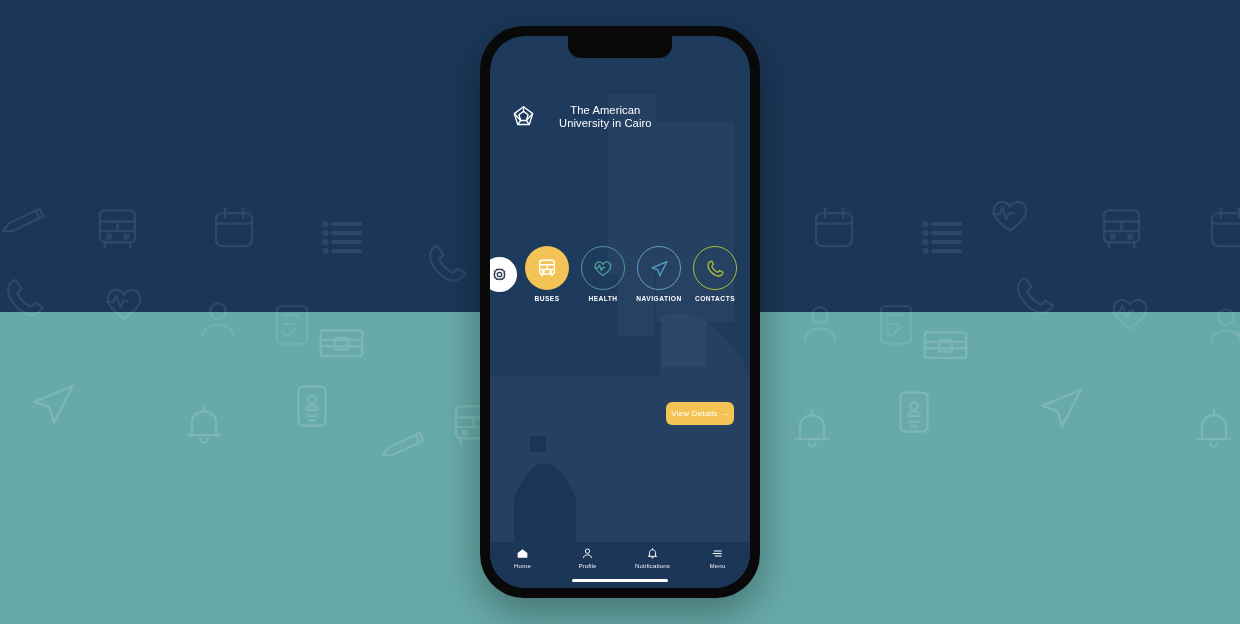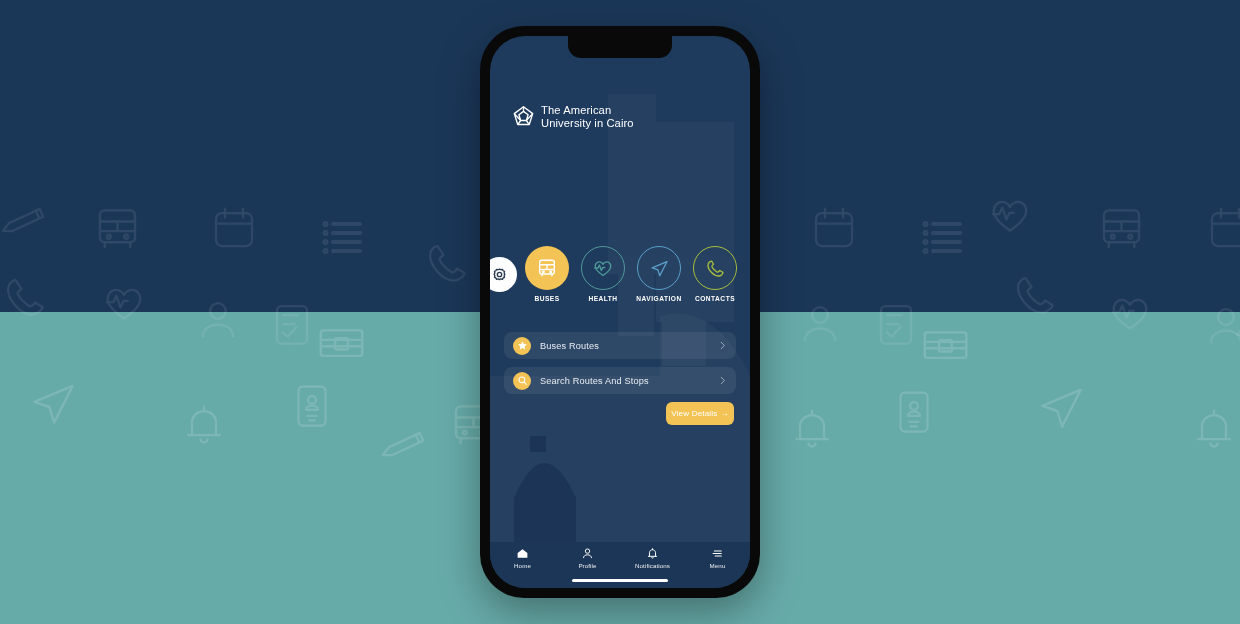--- a/index.html
+++ b/index.html
@@ -89,22 +89,23 @@
     z-index: 1;
   }
 
   
   .brand {
     position: absolute;
     left: 22px;
     top: 68px;
     display: flex;
     align-items: center;
-    gap: 6px;
+    gap: 24px;
     z-index: 10;
+    text-align: center;
   }
   .brand-mark { width: 23px; height: 23px; flex: none; }
   .brand-text {
     color: #ffffff;
     font-size: 11.2px;
     line-height: 12.6px;
     font-weight: 400;
     letter-spacing: 0.1px;
     white-space: pre-line;
   }
@@ -605,46 +606,21 @@
         <div class="cat" style="left:197px;">
           <div class="cat-circle" style="border:1.6px solid #a9bd3c;">
             <svg width="21" height="21" viewBox="0 0 24 24">
               <path d="M7.6 3.5 C6 3.5 3.4 5.6 3.4 8.2 C3.4 13.8 10.2 20.6 15.8 20.6 C18.4 20.6 20.5 18 20.5 16.4 L16.8 14.3 C15.9 15.4 15 16.5 14 16.1 C12.2 15.4 8.6 11.8 7.9 10 C7.5 9 8.6 8.1 9.7 7.2 Z" fill="none" stroke="#a9bd3c" stroke-width="1.5" stroke-linejoin="round"></path>
             </svg>
           </div>
           <div class="cat-label">CONTACTS</div>
         </div>
       </div>
 
-      <div class="list-row" style="top:296px;">
-        <span class="row-badge">
-          <svg width="11" height="11" viewBox="0 0 24 24">
-            <path d="M12 2.6 l2.9 6 6.6 .9 -4.8 4.6 1.2 6.5 -5.9 -3.1 -5.9 3.1 1.2 -6.5 -4.8 -4.6 6.6 -.9 Z" fill="#ffffff"></path>
-          </svg>
-        </span>
-        <span class="row-text">Buses Routes</span>
-        <svg class="row-chevron" width="9" height="9" viewBox="0 0 24 24">
-          <path d="M8.5 3.5 L17 12 L8.5 20.5" fill="none" stroke="currentColor" stroke-width="2.1" stroke-linecap="round" stroke-linejoin="round"></path>
-        </svg>
-      </div>
-
-      <div class="list-row" style="top:331px;">
-        <span class="row-badge">
-          <svg width="11" height="11" viewBox="0 0 24 24">
-            <g fill="none" stroke="#ffffff" stroke-width="2.3" stroke-linecap="round">
-              <circle cx="10.6" cy="10.6" r="6.4"></circle>
-              <path d="M15.4 15.4 L20.4 20.4"></path>
-            </g>
-          </svg>
-        </span>
-        <span class="row-text">Search Routes And Stops</span>
-        <svg class="row-chevron" width="9" height="9" viewBox="0 0 24 24">
-          <path d="M8.5 3.5 L17 12 L8.5 20.5" fill="none" stroke="currentColor" stroke-width="2.1" stroke-linecap="round" stroke-linejoin="round"></path>
-        </svg>
-      </div>
+
 
       <button class="view-btn">
         <span>View Details</span>
         <span>→</span>
       </button>
 
       <div class="bottom-nav">
 
         <div class="nav-item">
           <svg width="13" height="13" viewBox="0 0 24 24">

